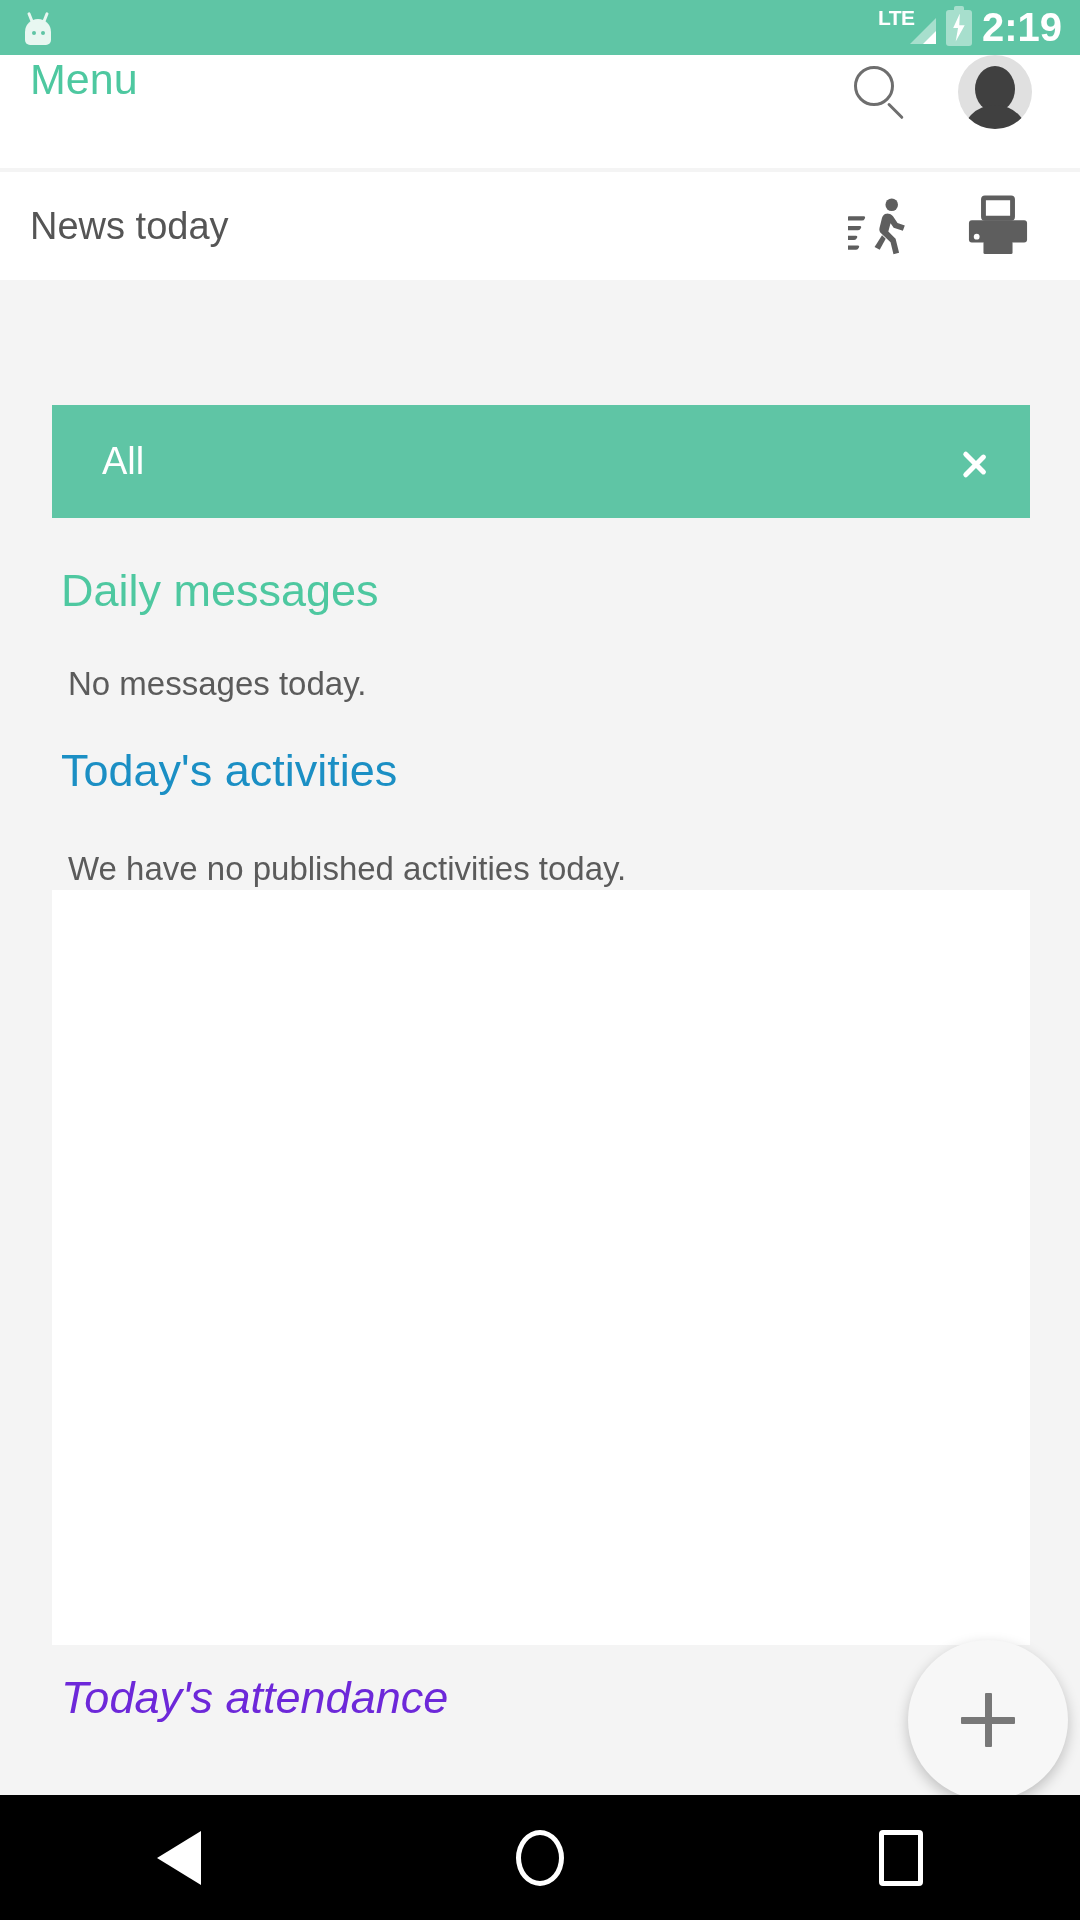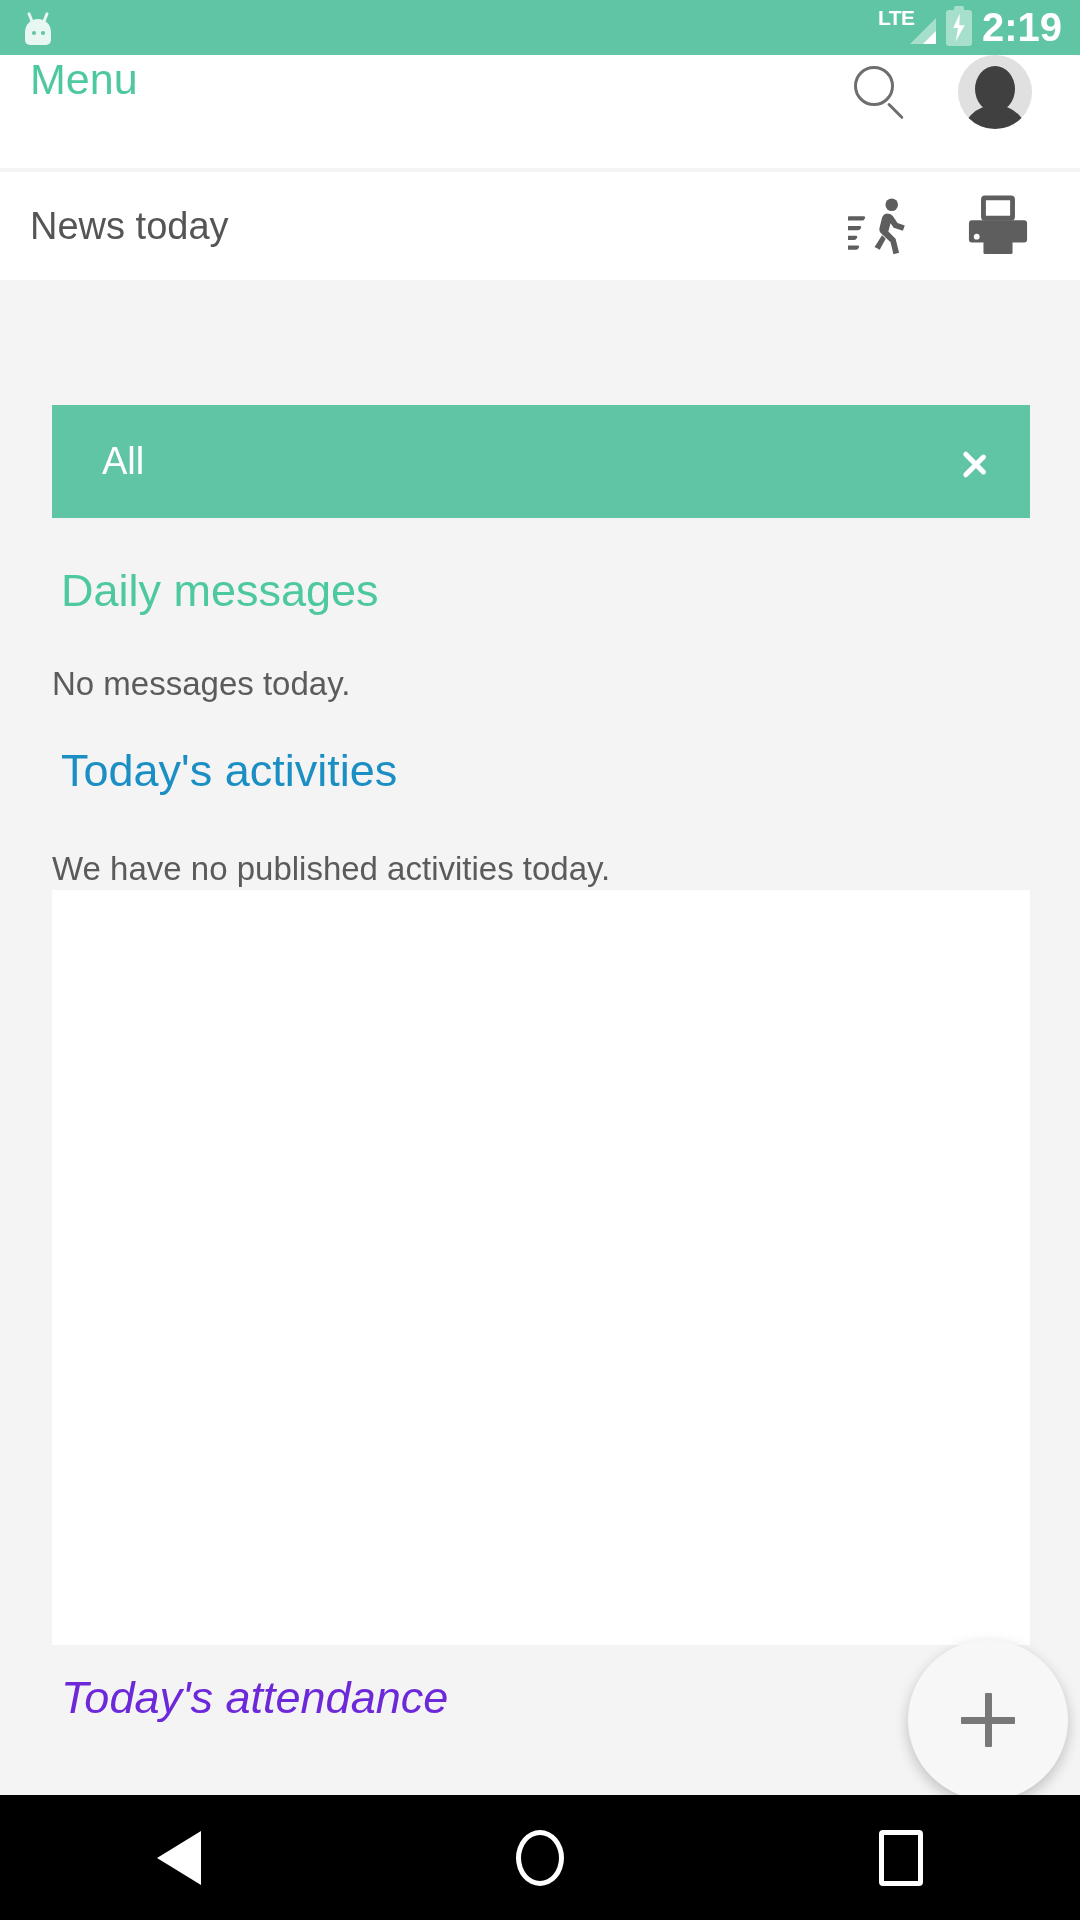--- a/index.html
+++ b/index.html
@@ -128,21 +128,21 @@
   }
   .chev:before, .chev:after {
     content:""; position:absolute; left:4px; width:30px; height:5px;
     background:#ffffff; border-radius:3px;
   }
   .chev:before { top:14px; transform:rotate(45deg); transform-origin:left center; }
   .chev:after  { top:38px; transform:rotate(-45deg); transform-origin:left center; }
 
   
   .sec-title { position:absolute; left:52px; font-size:45px; font-weight:normal;margin-left:9px; }
-  .sec-body  { position:absolute; left:52px; font-size:33px; color:#5b5b5b; }
+  .sec-body  { position:absolute; left:68px; font-size:33px; color:#5b5b5b; }
 
   #t-daily   { top:565px; color:#4ec8a0; }
   #b-daily   { top:665px; }
   #t-act     { top:745px; color:#1b8fc4; }
   #b-act     { top:850px; }
   #t-att     { top:1672px; color:#6d28d9;font-style:italic; }
 
   .white-card {
     position:absolute; left:52px; top:890px; width:978px; height:755px;
     background:#ffffff;

